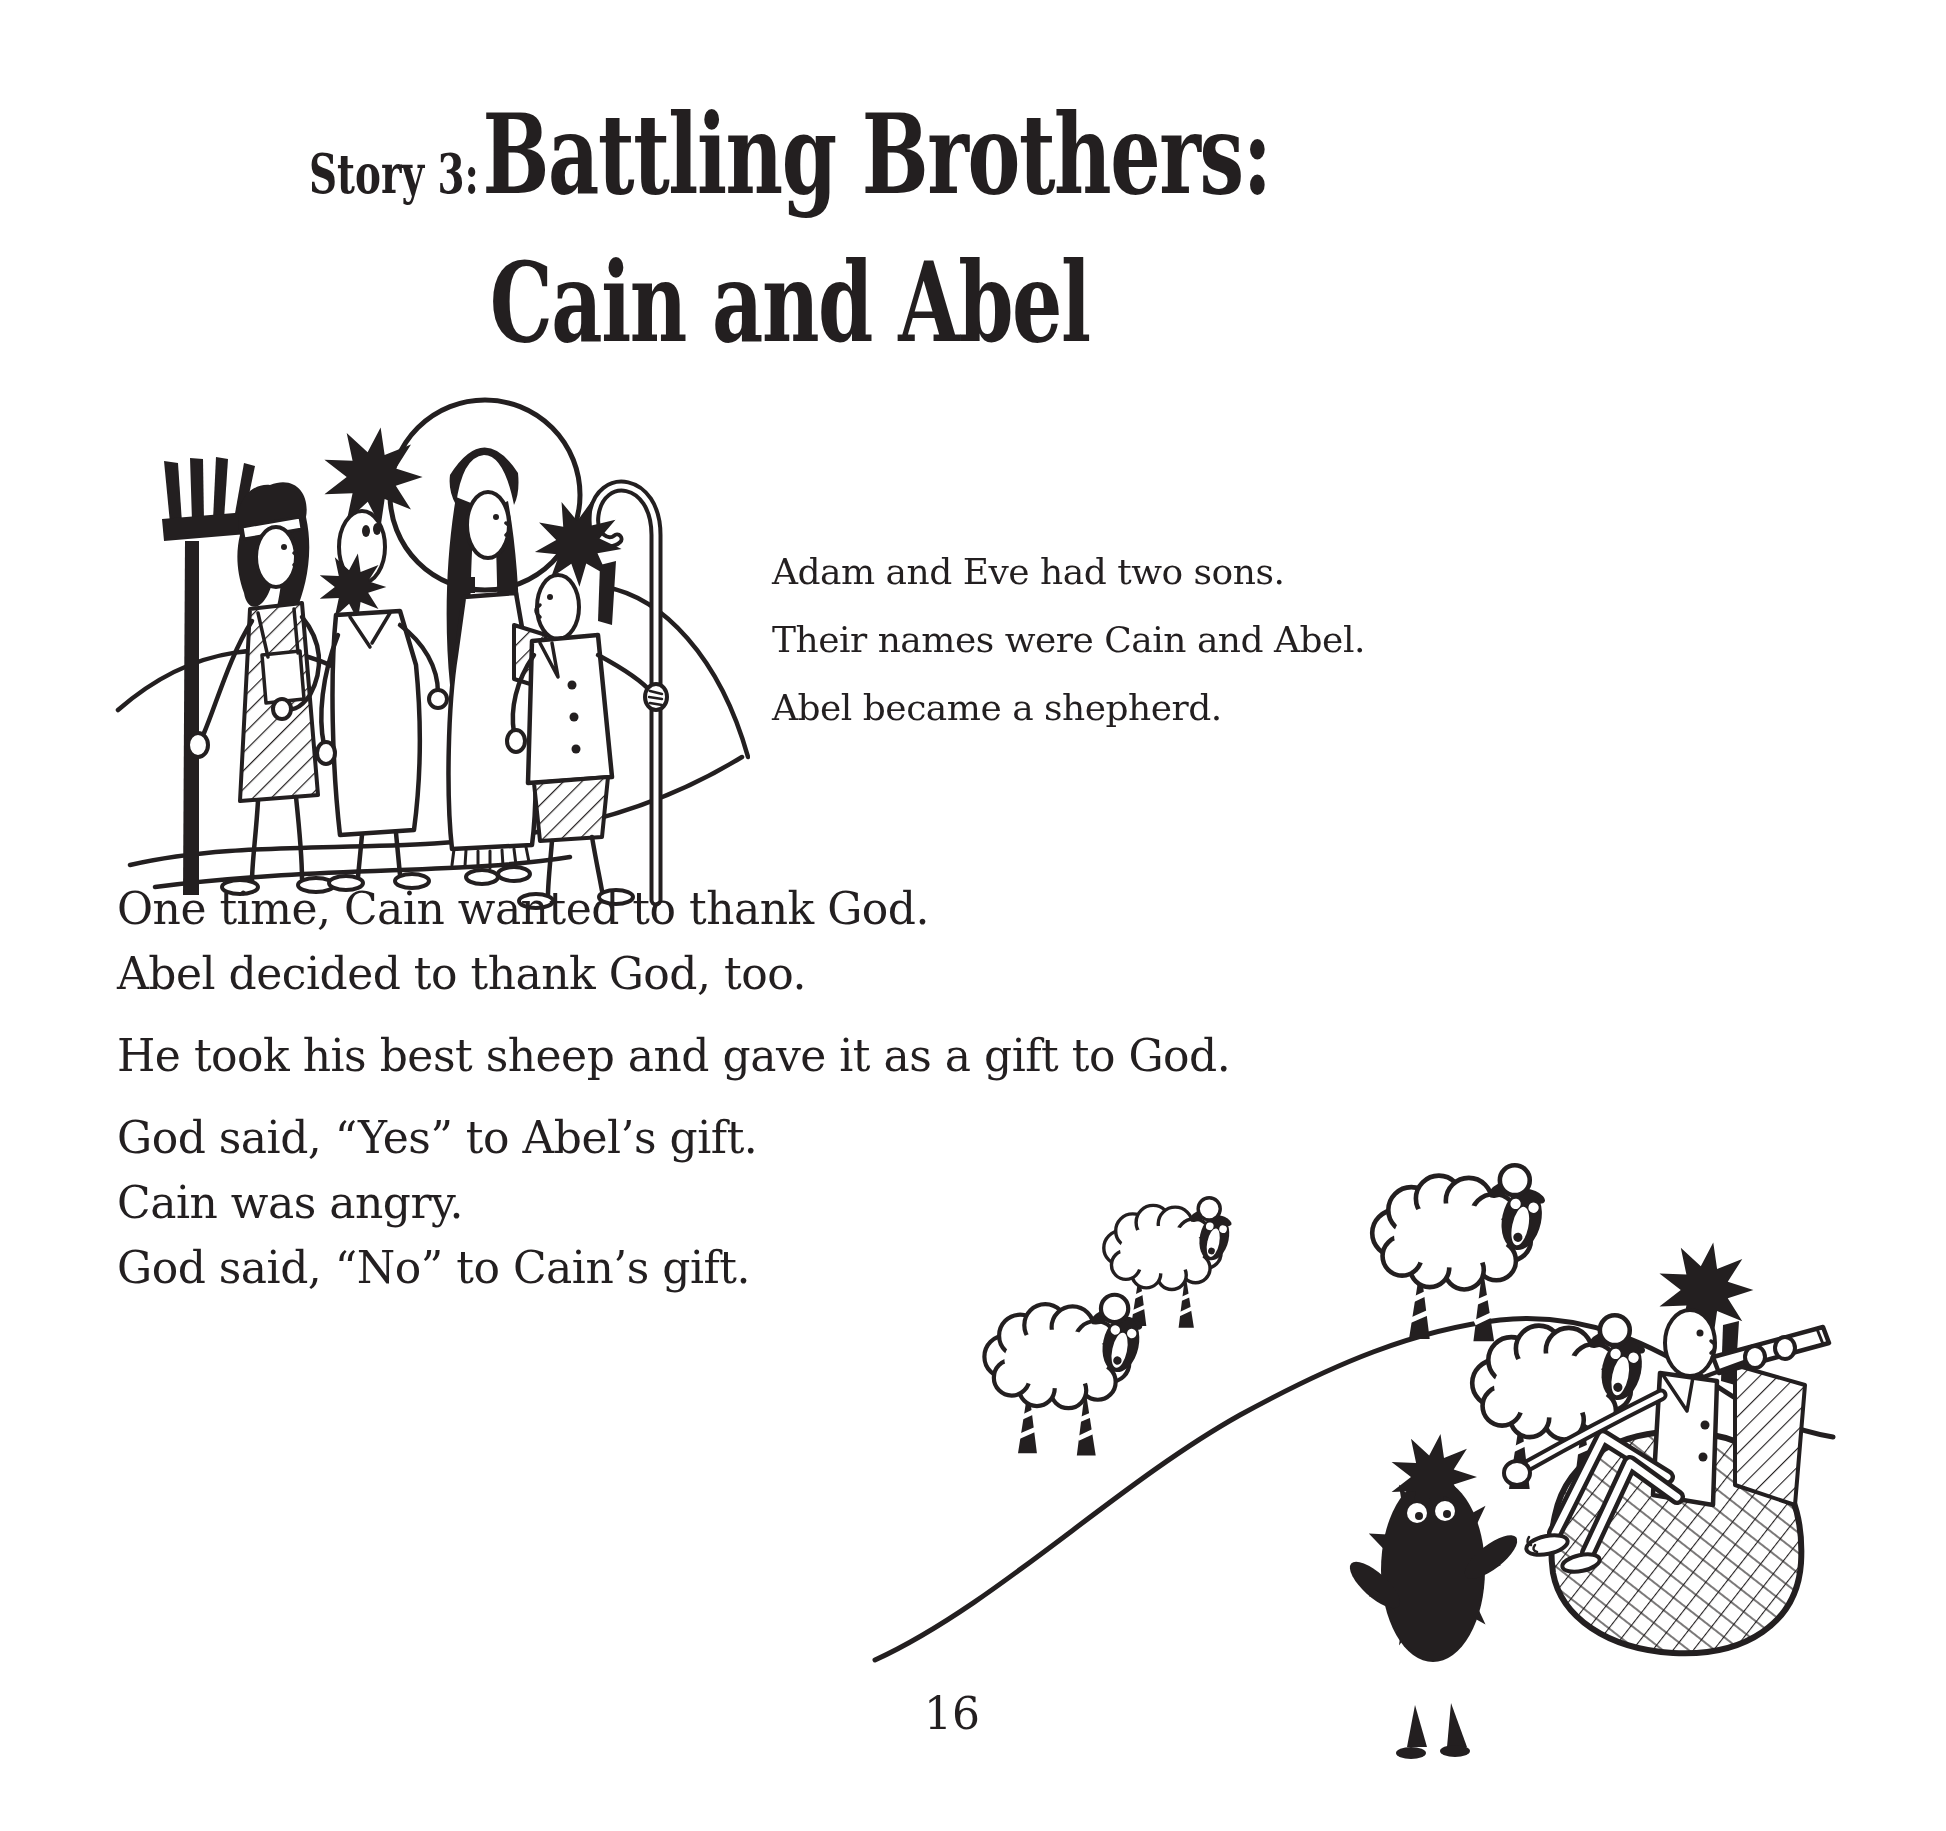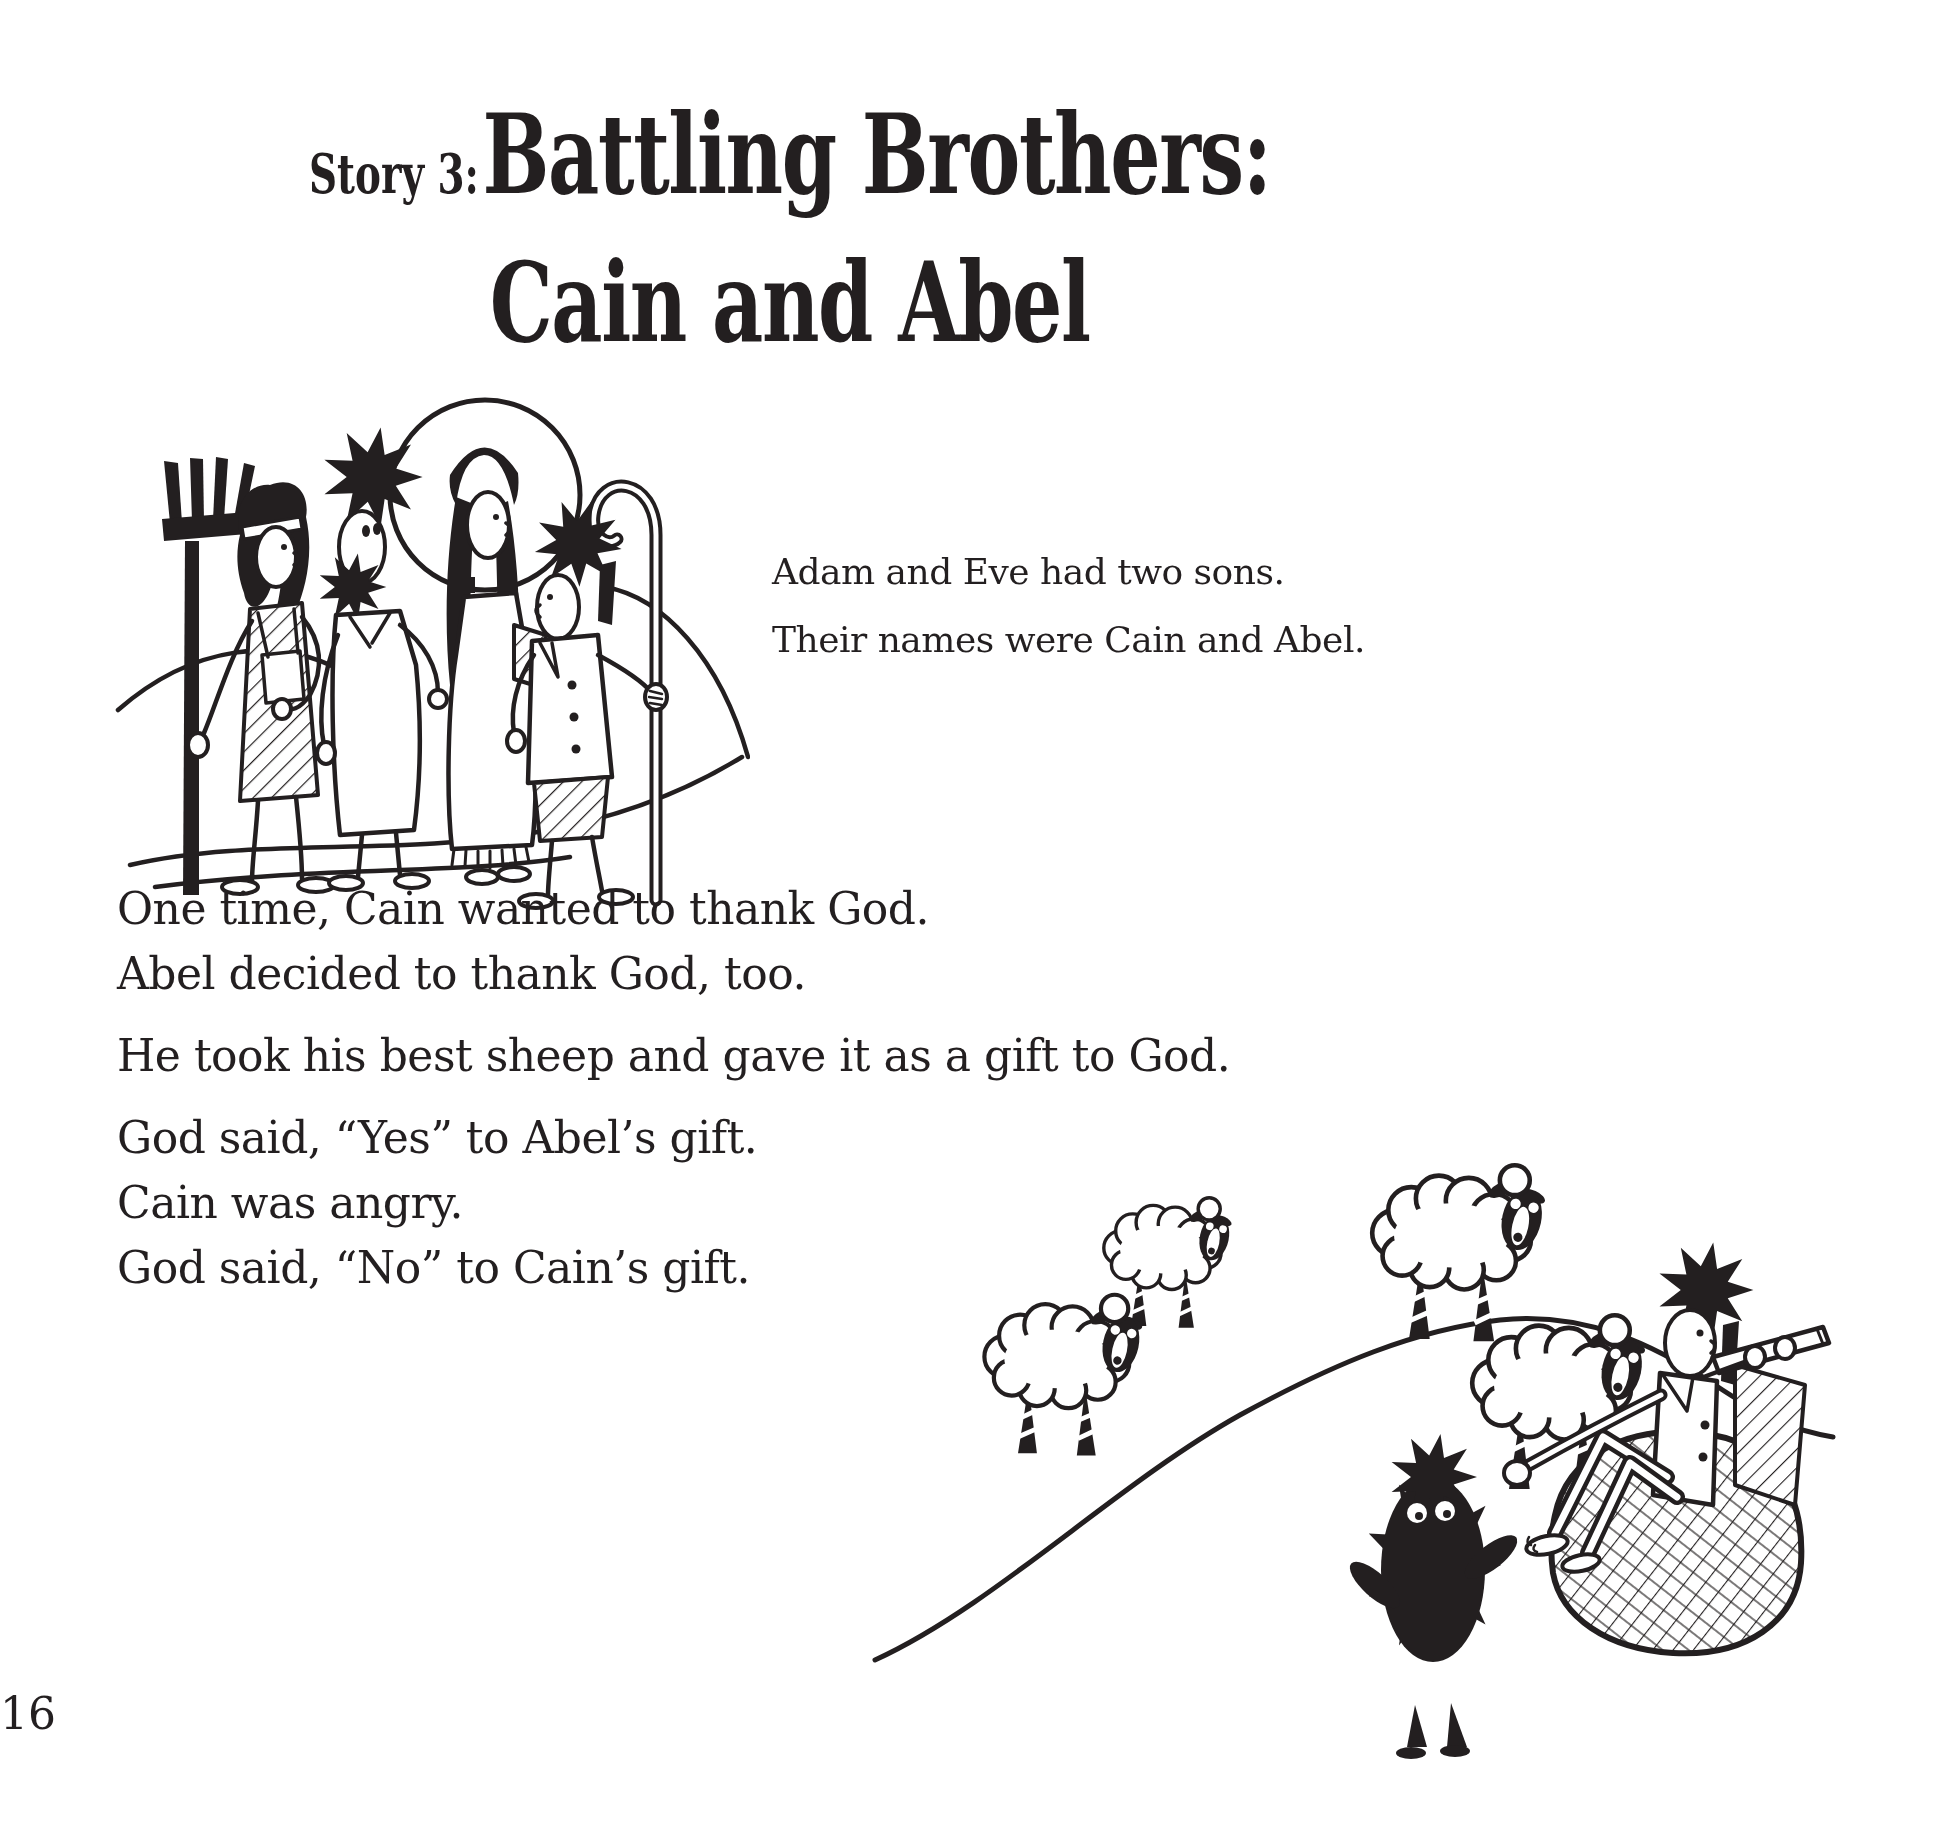--- a/index.html
+++ b/index.html
@@ -31,21 +31,21 @@
   }
   .body-block{
     position:absolute;left:105px;top:876px;
     font-size:44px;line-height:65px;letter-spacing:-0.5px;white-space:nowrap;
   }
   .body-block p{margin:0 0 17px 12px;}
   .text-line{display:block;}
   
   .page-number{
     position:absolute;top:1688px;left:0;width:1904px;
-    text-align:left;font-size:44px;letter-spacing:0;
+    text-align:center;font-size:44px;letter-spacing:0;
   }
 </style>
 </head>
 <body>
 
 <div class="page">
 
   <header class="title-block">
     <div class="title-inner">
       <div class="title-line1"><span class="story-label">Story 3:</span><span> </span><span class="title-main">Battling Brothers:</span></div>
@@ -154,20 +154,21 @@
         <path d="M452 516 C 450 540 448 558 448 570 M492 512 C 496 536 500 554 502 566" fill="none" stroke="#231f20" stroke-width="4.5"></path>
         <ellipse cx="436" cy="576" rx="17" ry="7" fill="#ffffff" stroke="#231f20" stroke-width="4"></ellipse>
         <ellipse cx="516" cy="572" rx="17" ry="7" fill="#ffffff" stroke="#231f20" stroke-width="4"></ellipse>
       </g>
     </svg>
   </figure>
 
   <div class="intro-block">
     <span class="text-line">Adam and Eve had two sons.</span>
     <span class="text-line">Their names were Cain and Abel.</span>
+    <span class="text-line">Abel became a shepherd.</span>
   </div>
 
   <div class="body-block">
     <p>
       <span class="text-line">One time, Cain wanted to thank God.</span>
       <span class="text-line">Abel decided to thank God, too.</span>
     </p>
     <p>
       <span class="text-line">He took his best sheep and gave it as a gift to God.</span>
     </p>

